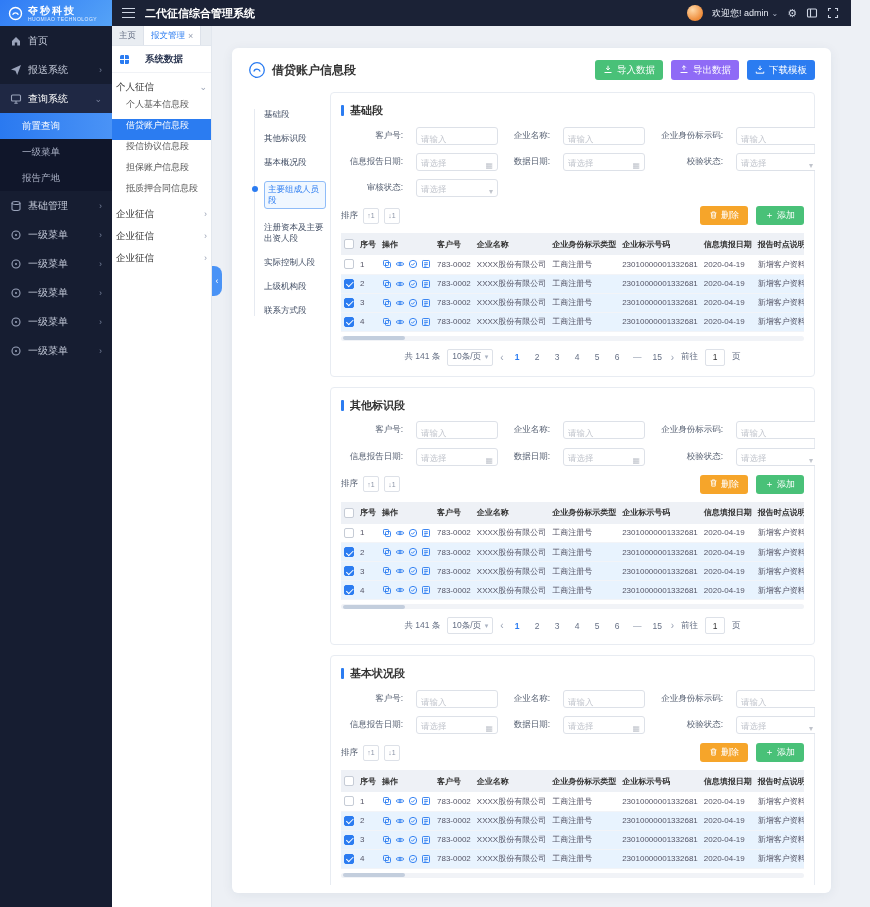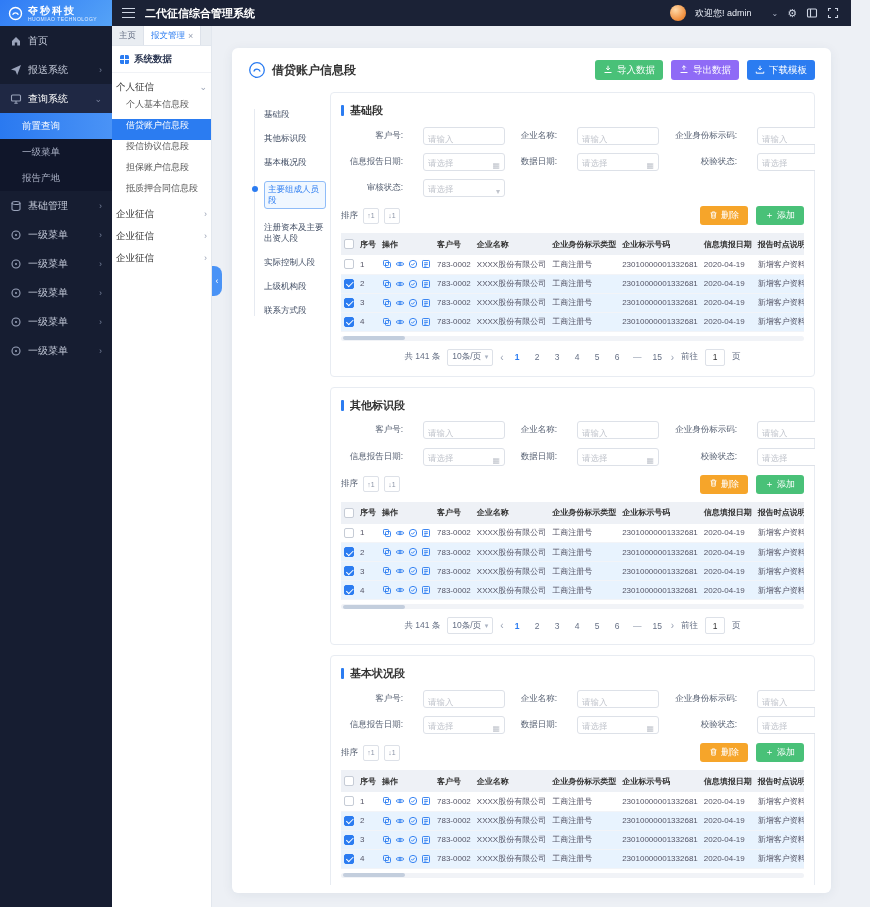--- a/index.html
+++ b/index.html
@@ -10,21 +10,21 @@
   .topbar{height:26px;flex:0 0 26px;background:#1b2236;display:flex;align-items:center;}
   .logo{width:112px;height:26px;background:linear-gradient(135deg,#2f7bf5,#55a3f7);display:flex;align-items:center;gap:5px;padding:0 8px;flex:0 0 112px;}
   .logo-mark svg{display:block;}
   .logo-cn{font-size:10px;color:#fff;font-weight:bold;letter-spacing:2px;line-height:1.1;}
   .logo-en{font-size:5px;color:rgba(255,255,255,.85);letter-spacing:.5px;}
   .hamburger{width:13px;height:10px;border-top:1.5px solid #cfd6e4;border-bottom:1.5px solid #cfd6e4;position:relative;margin:0 10px;cursor:pointer;}
   .hamburger::after{content:"";position:absolute;left:0;right:0;top:2.8px;height:1.5px;background:#cfd6e4;}
   .app-title{color:#fff;font-size:11px;font-weight:bold;}
   .topbar-right{margin-left:auto;display:flex;align-items:center;gap:9px;padding-right:12px;}
   .avatar{width:16px;height:16px;border-radius:50%;background:radial-gradient(circle at 35% 30%,#ffd9a8,#ef8c3a 70%);cursor:pointer;}
-  .welcome{color:#e8ecf5;font-size:9px;display:flex;align-items:center;gap:20px;cursor:pointer;}
+  .welcome{color:#e8ecf5;font-size:9px;display:flex;align-items:center;gap:3px;cursor:pointer;}
   .welcome .caret{font-size:8px;color:#aab2c5;}
   .tb-ic{color:#cfd6e4;font-size:11px;line-height:1;cursor:pointer;display:flex;align-items:center;}
   .tb-ic svg{display:block;}
 
   
   .body{flex:1;display:flex;min-height:0;}
 
   
   .sidebar{width:112px;flex:0 0 112px;background:#161d31;color:#c3c9d8;font-size:10px;display:flex;flex-direction:column;}
   .side-item{height:29px;display:flex;align-items:center;gap:6px;padding:0 10px;cursor:pointer;white-space:nowrap;}
@@ -35,21 +35,21 @@
   .submenu{background:#10162a;}
   .submenu .side-item{height:26px;padding-left:22px;color:#a7aec2;font-size:9.5px;}
   .submenu .side-item.active{background:linear-gradient(90deg,#2a79f0,#4a93f6);color:#fff;}
 
   
   .subpanel{width:100px;flex:0 0 100px;background:#fff;border-right:1px solid #e2e7ee;display:flex;flex-direction:column;}
   .tabs{height:20px;flex:0 0 20px;display:flex;background:#e9edf2;border-bottom:1px solid #e2e7ee;}
   .tab{padding:0 7px;display:flex;align-items:center;gap:3px;font-size:8.5px;color:#667085;border-right:1px solid #dde2ea;cursor:pointer;white-space:nowrap;}
   .tab.active{background:#fff;color:#2b7cf1;}
   .tab-close{color:#98a1b3;font-size:9px;}
-  .panel-title{display:flex;align-items:center;gap:5px;padding:7px 8px 6px;font-size:9.5px;font-weight:bold;color:#2c3752;border-bottom:1px solid #f0f2f6;}
+  .panel-title{display:flex;align-items:center;gap:16px;padding:7px 8px 6px;font-size:9.5px;font-weight:bold;color:#2c3752;border-bottom:1px solid #f0f2f6;}
   .grid-ic{width:9px;height:9px;border-radius:1.5px;background:
       linear-gradient(#fff,#fff) center/1px 100% no-repeat,
       linear-gradient(#fff,#fff) center/100% 1px no-repeat,#2b7cf1;}
   .tree{list-style:none;padding:3px 0;font-size:9.5px;overflow:hidden;}
   .tree-node{height:22px;display:flex;align-items:center;padding:0 4px;color:#333;cursor:pointer;}
   .tree-node .tw{margin-left:auto;color:#9aa3b5;font-size:9px;}
   .tree-child{height:21px;display:flex;align-items:flex-start;padding:0 4px 0 14px;color:#555;font-size:9px;cursor:pointer;white-space:nowrap;}
   .tree-child.active{background:#2b7cf1;color:#fff;}
 
   
@@ -74,21 +74,21 @@
   .anchor-item.active{color:#2b7cf1;}
   .anchor-item.active::before{content:"";position:absolute;left:-3.5px;top:5px;width:6px;height:6px;border-radius:50%;background:#2b7cf1;}
   .anchor-item.active .anchor-label{display:inline-block;border:1px solid #8fbcf8;background:#f0f7ff;border-radius:3px;padding:2px 3px;}
 
   
   .sections{flex:1;min-width:0;overflow:hidden;}
   .section{border:1px solid #e8ecf2;border-radius:4px;padding:10px;margin-bottom:10px;}
   .sec-title{display:flex;align-items:center;gap:6px;font-size:11px;font-weight:bold;color:#333;}
   .sec-bar{width:3px;height:11px;background:#2b7cf1;border-radius:1px;}
   .frow{display:flex;align-items:center;gap:6px;margin-top:8px;}
-  .field{display:flex;align-items:center;gap:20px;}
+  .field{display:flex;align-items:center;gap:13px;}
   .field label{font-size:8.5px;color:#566072;white-space:nowrap;text-align:right;}
   .lab-w1{width:62px;}.lab-w2{width:46px;}.lab-w3{width:72px;}
   .ctrl{position:relative;width:82px;height:18px;border:1px solid #dde1e8;border-radius:3px;background:#fff;
         display:flex;align-items:flex-end;padding:0 4px;font-size:8.5px;cursor:pointer;}
   .ctrl input{border:none;outline:none;width:100%;font-size:8.5px;color:#333;background:transparent;}
   .ctrl input::placeholder{color:#c0c4cc;}
   .ctrl .ph{color:#c0c4cc;}
   .ctrl .suffix{margin-left:auto;color:#c0c4cc;font-size:8px;line-height:1;}
   .search-btn{margin-left:auto;height:19px;padding:0 9px;background:#2b7cf1;border:none;border-radius:3px;color:#fff;
         font-size:12px;display:flex;align-items:center;gap:3px;cursor:pointer;}

